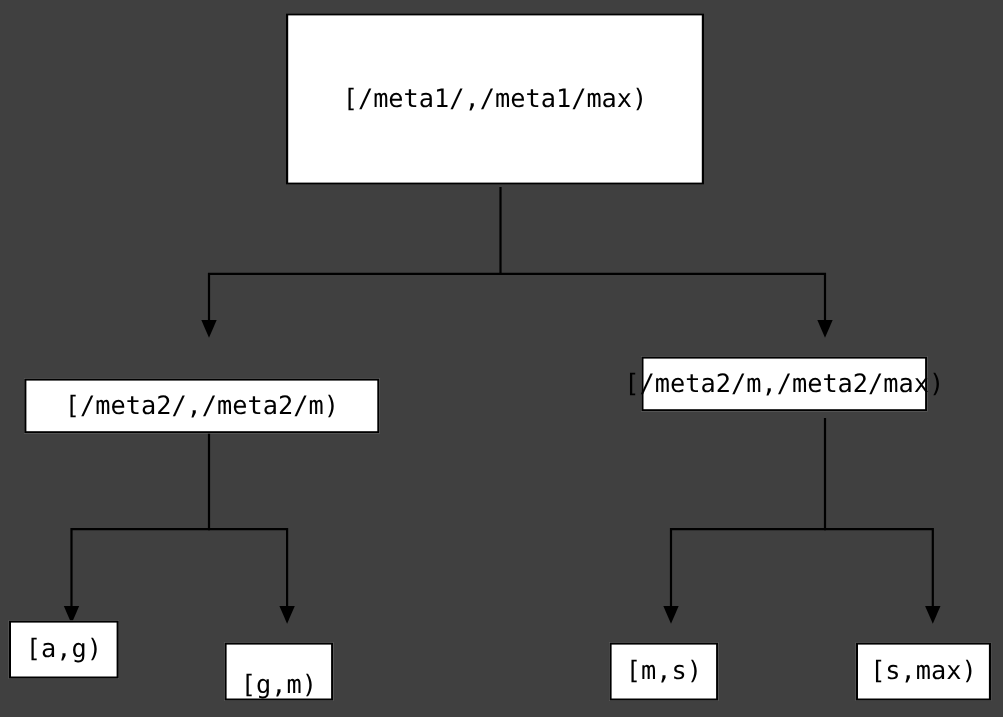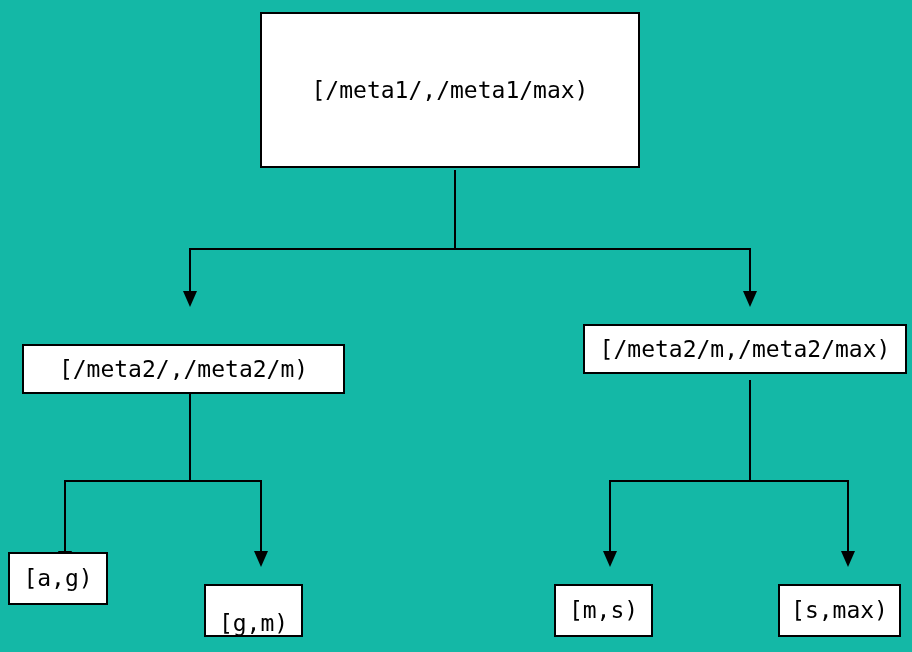--- a/index.html
+++ b/index.html
@@ -4,21 +4,21 @@
 <style>
   html, body {
     margin: 0;
     padding: 0;
     background: #ffffff;
   }
   #canvas {
     position: relative;
     width: 912px;
     height: 652px;
-    background: #14b8a6;
+    background: #404040;
     overflow: hidden;
     font-family: "DejaVu Sans Mono", "Liberation Mono", monospace;
   }
   #edges {
     position: absolute;
     left: 0;
     top: 0;
   }
   .node {
     position: absolute;
@@ -28,22 +28,22 @@
     display: flex;
     align-items: center;
     justify-content: center;
     color: #000000;
     font-size: 23px;
     line-height: 1;
     white-space: nowrap;
   }
   .node-root  { left: 260px; top: 12px;  width: 380px; height: 156px; }
   .node-left  { left: 22px;  top: 324px; width: 323px; height: 50px; margin-top: 20px;  }
-  .node-right { left: 583px; top: 324px; width: 324px; height: 50px;  }
-  .leaf-ag    { left: 8px;   top: 552px; width: 100px; height: 53px;  }
+  .node-right { left: 583px; top: 324px; width: 260px; height: 50px;  }
+  .leaf-ag    { left: 8px;   top: 564px; width: 100px; height: 53px;  }
   .leaf-gm    { left: 204px; top: 584px; width: 99px;  height: 53px; align-items: flex-end;  }
   .leaf-ms    { left: 554px; top: 584px; width: 99px;  height: 53px;  }
   .leaf-smax  { left: 778px; top: 584px; width: 123px; height: 53px;  }
   .edge-line {
     fill: none;
     stroke: #000000;
     stroke-width: 2px;
   }
   .arrow-head {
     fill: #000000;

